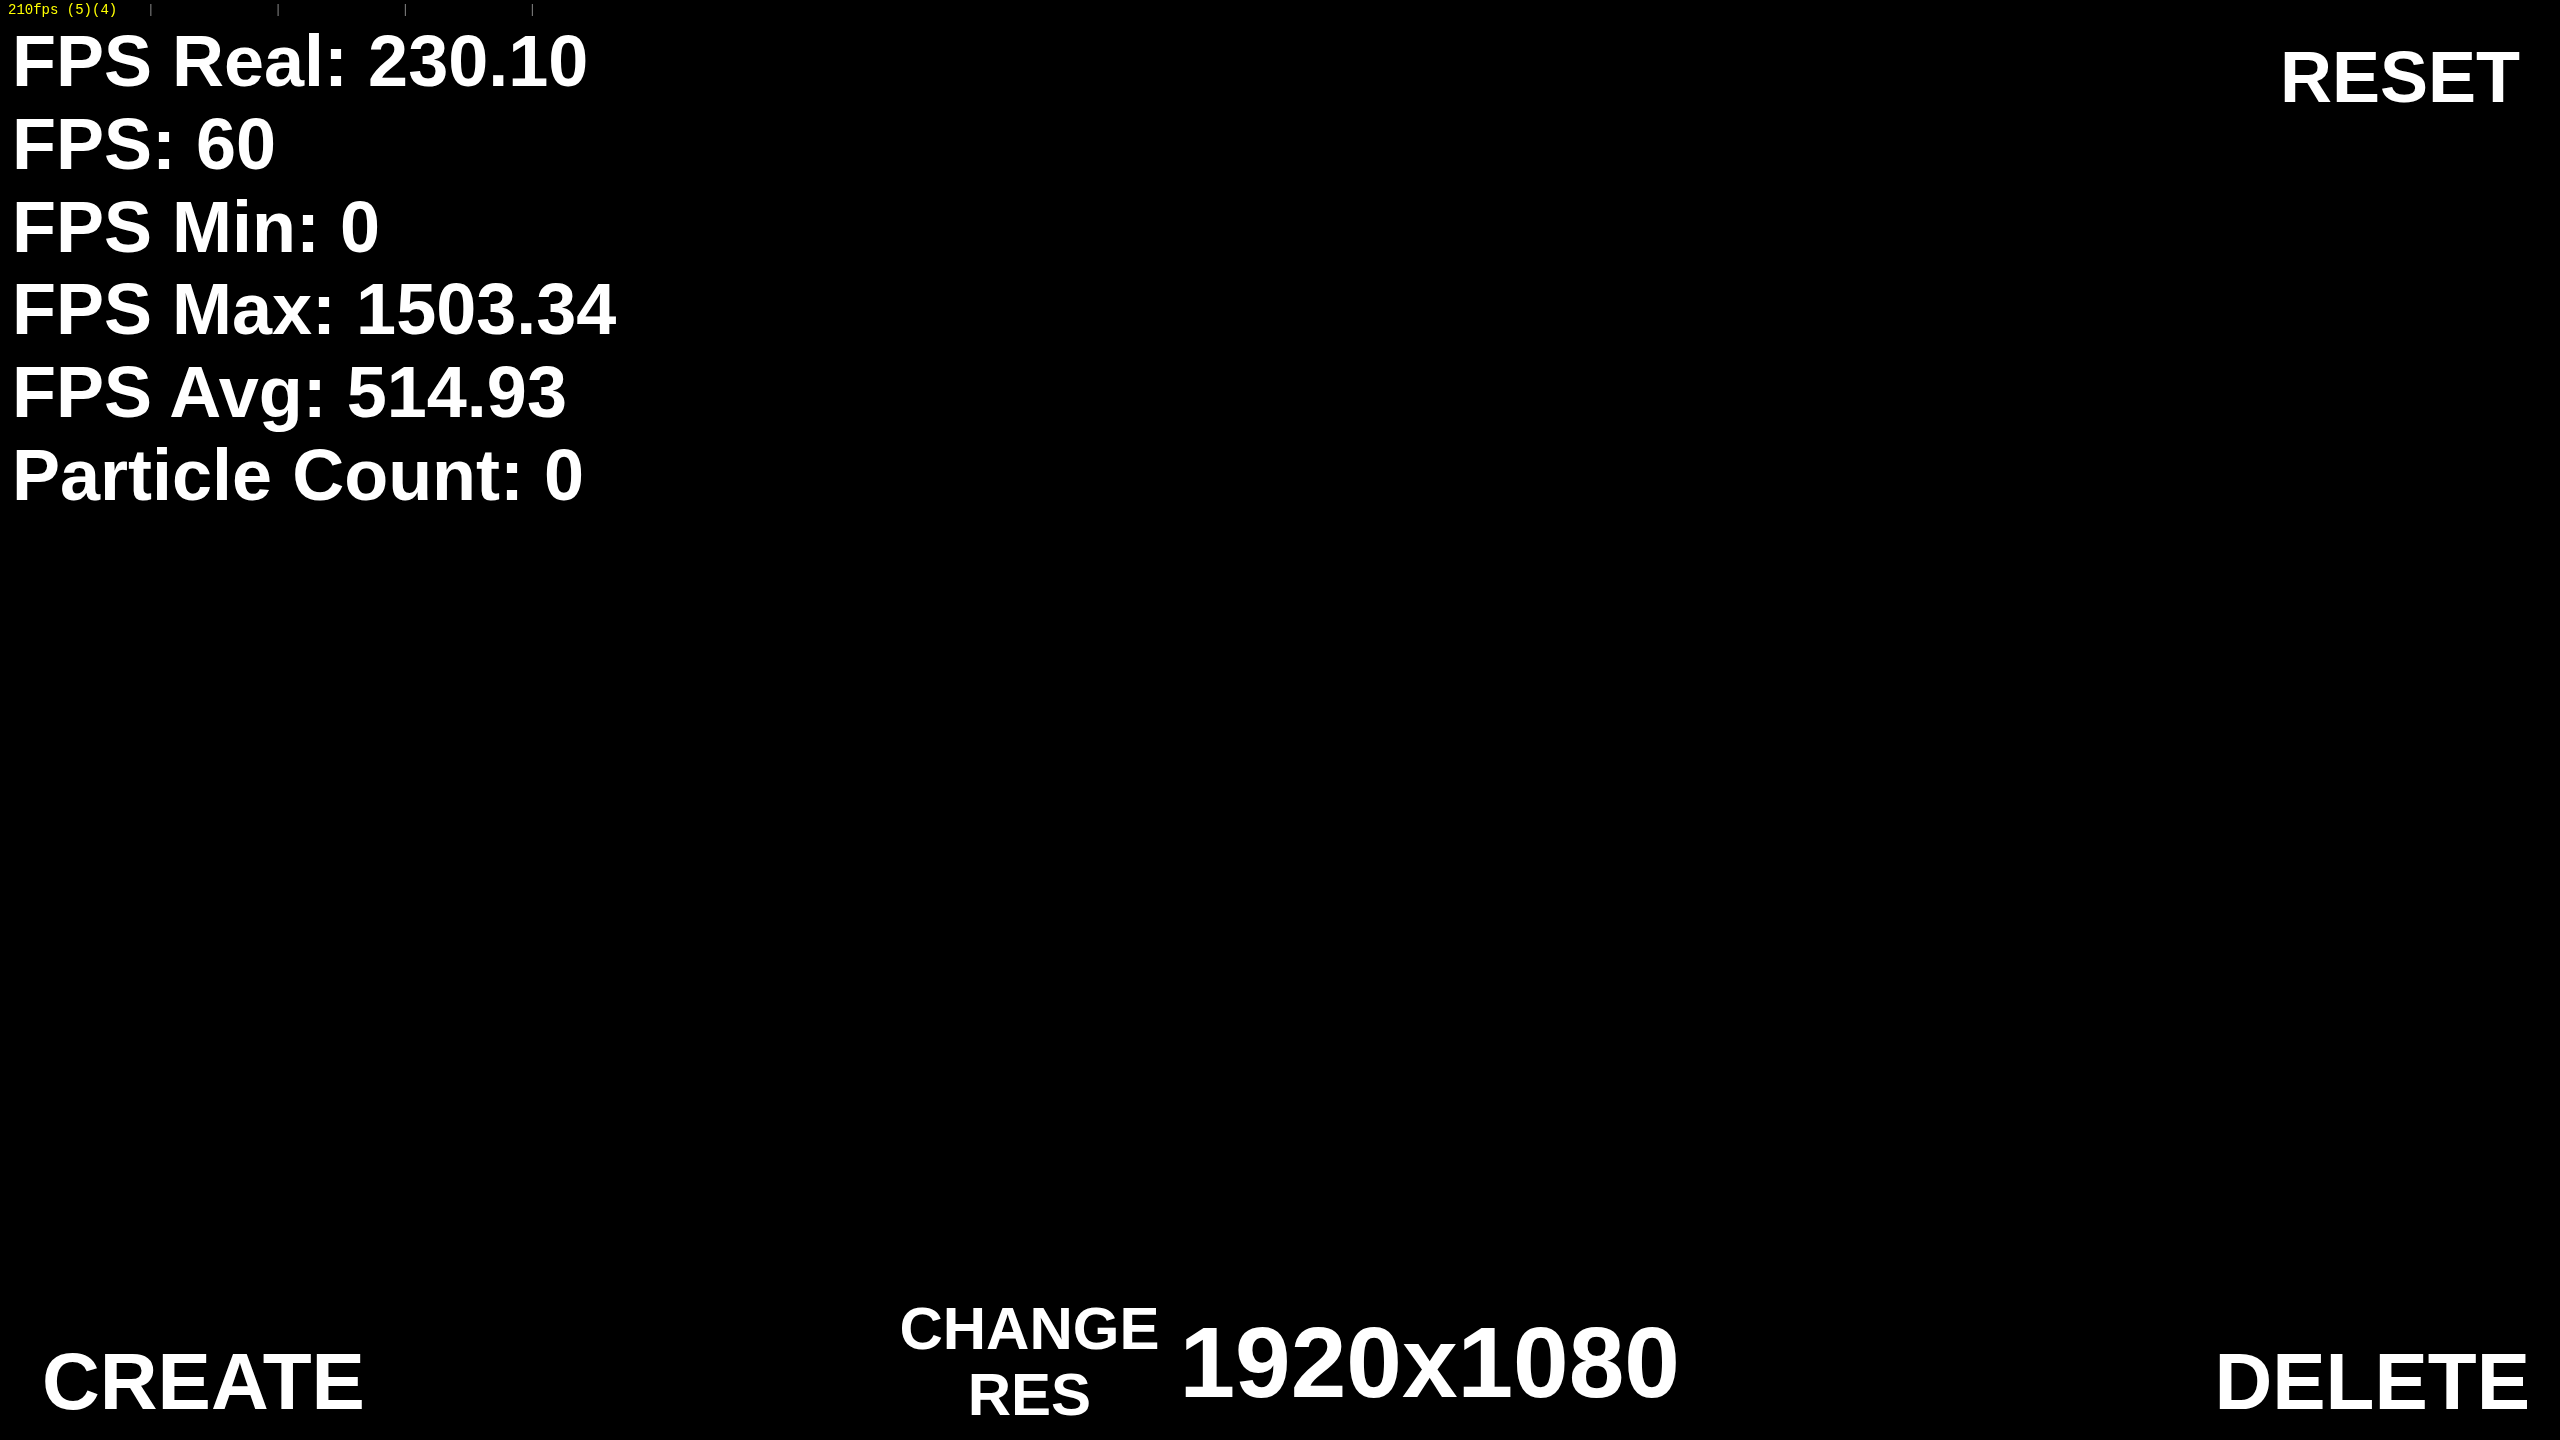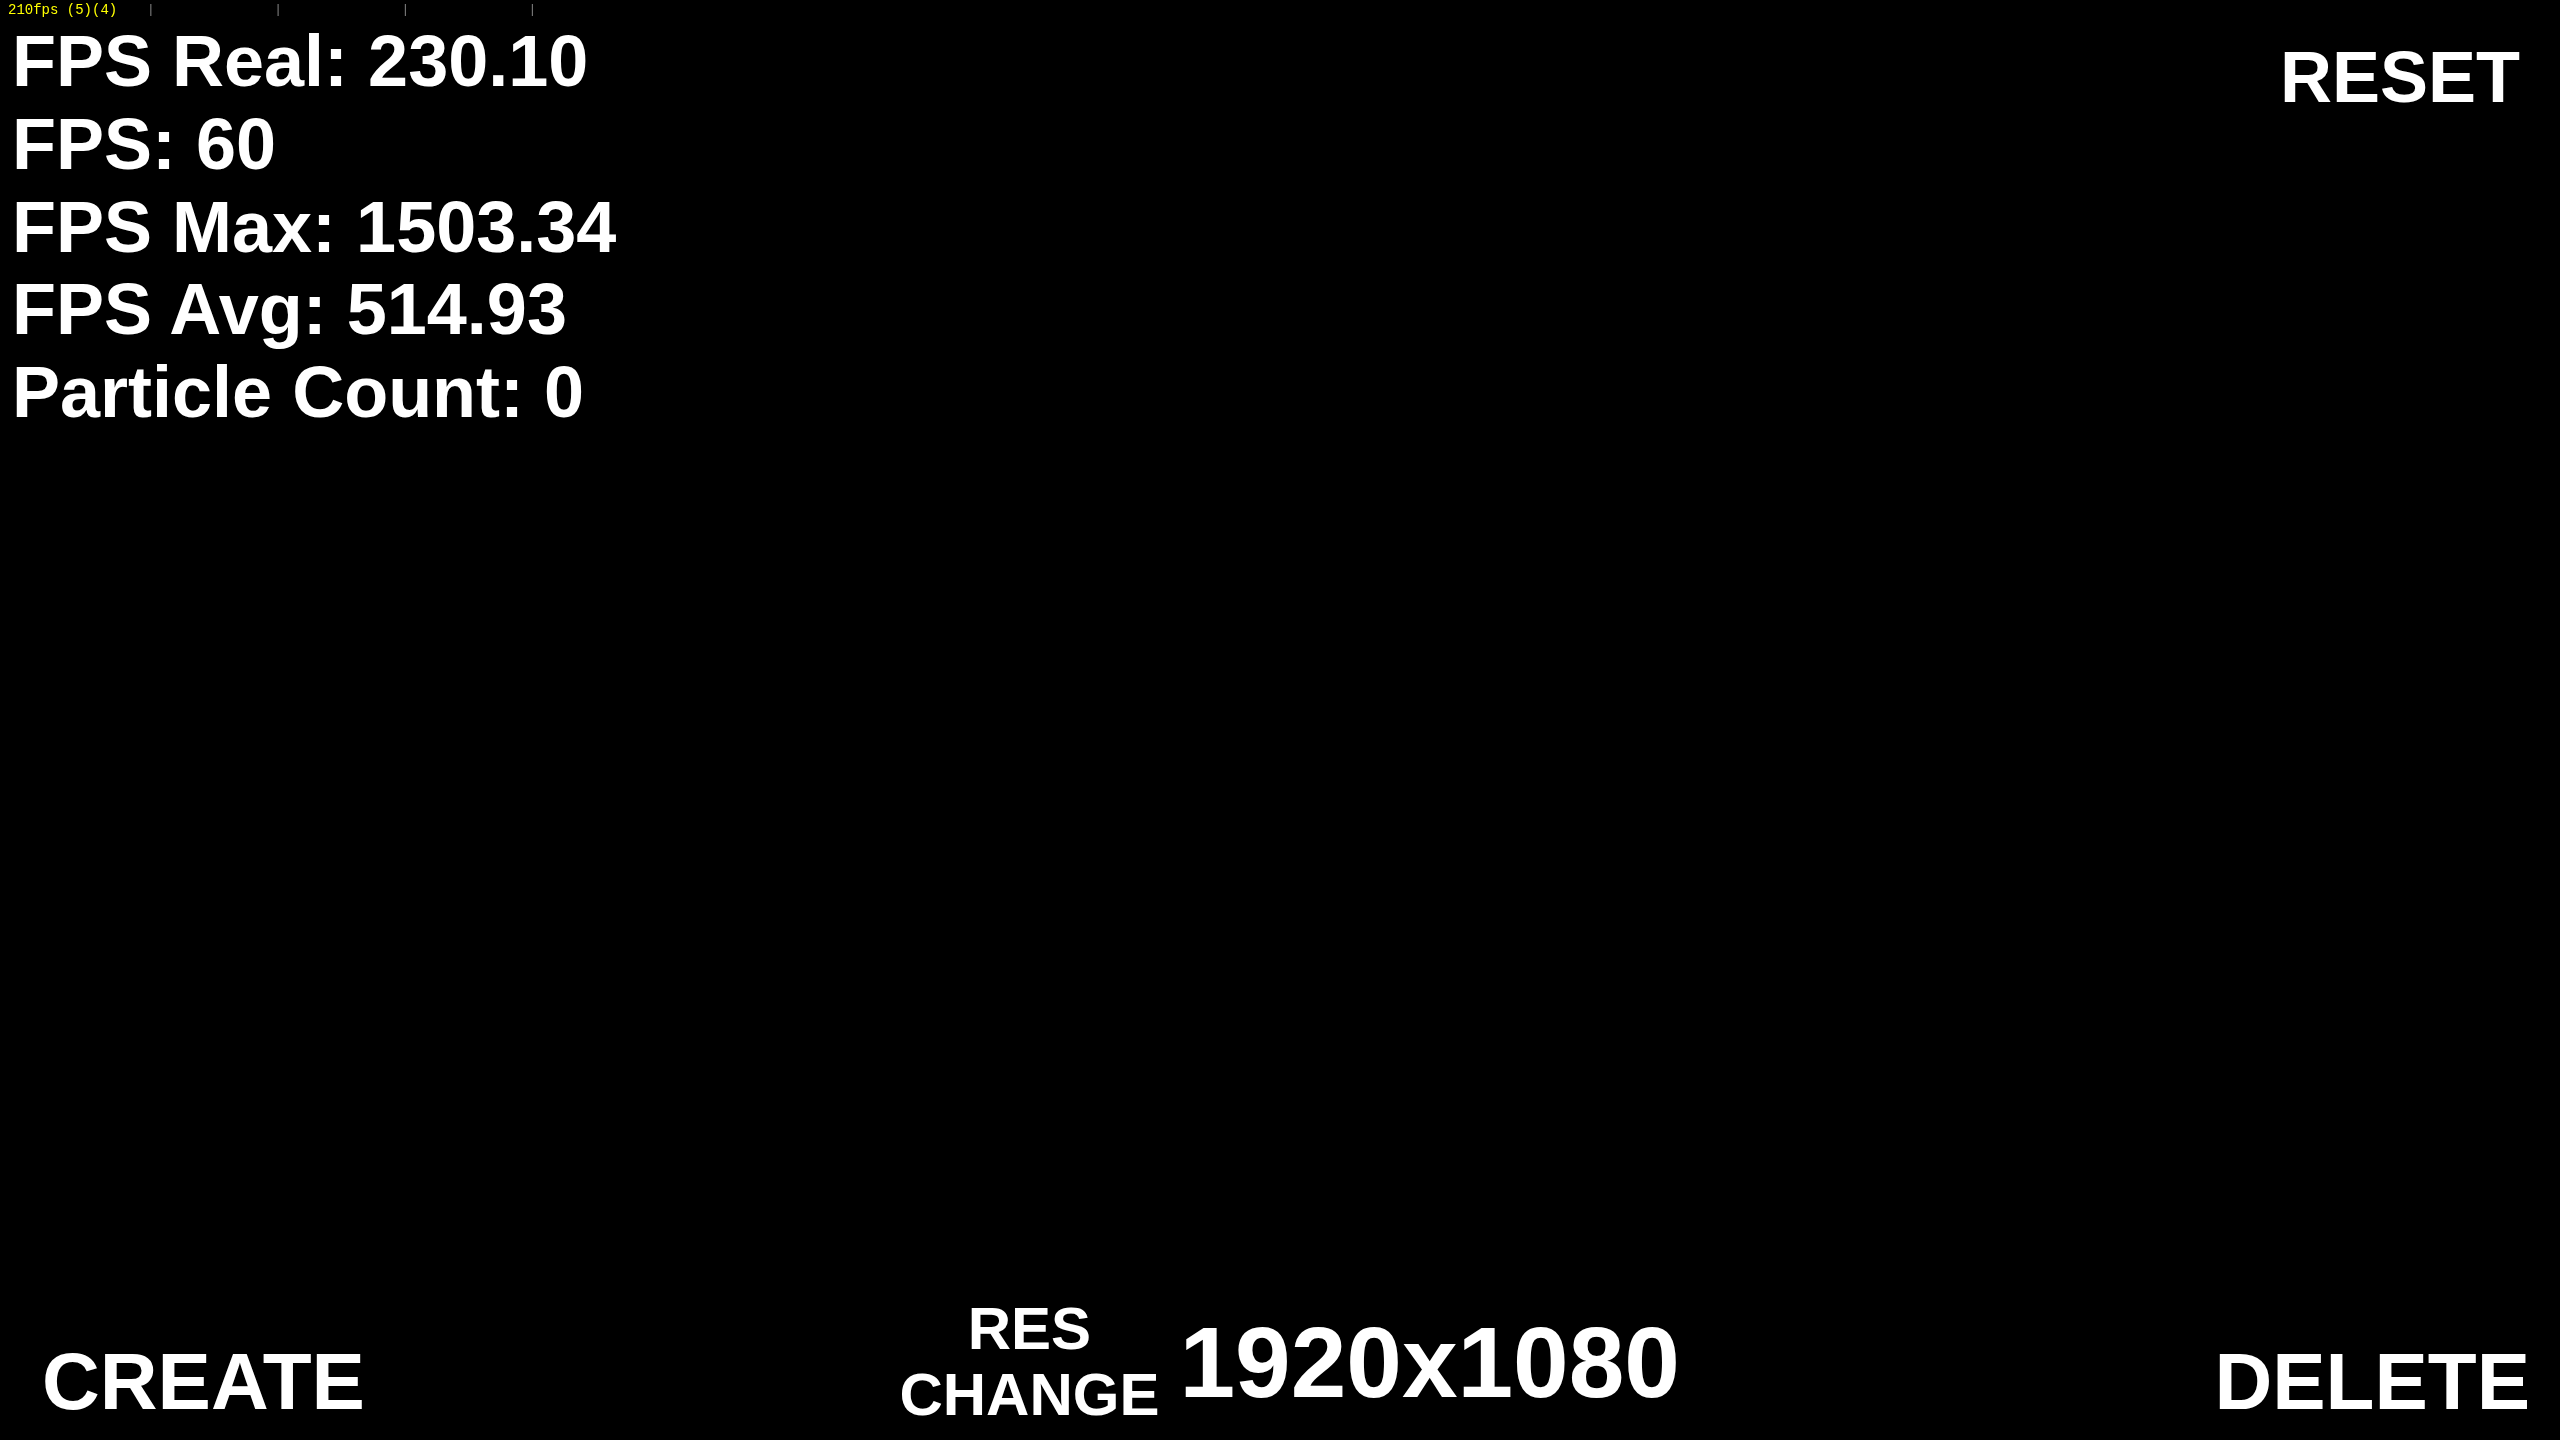--- a/index.html
+++ b/index.html
@@ -137,40 +137,44 @@
 <div class="stats-container">
   <div class="stat-line">
     <span>FPS Real:</span>
     <span>230.10</span>
   </div>
   <div class="stat-line">
     <span>FPS:</span>
     <span>60</span>
   </div>
   <div class="stat-line">
+    <span>FPS Min:</span>
+    <span>0</span>
+  </div>
+  <div class="stat-line">
     <span>FPS Max:</span>
     <span>1503.34</span>
   </div>
   <div class="stat-line">
     <span>FPS Avg:</span>
     <span>514.93</span>
   </div>
   <div class="stat-line">
     <span>Particle Count:</span>
     <span>0</span>
   </div>
 </div>
 
 <div class="reset-button">RESET</div>
 
 <div class="bottom-bar">
   <div class="create-button">CREATE</div>
 
   <div class="change-res-group">
     <div class="change-res-label">
+      <div>CHANGE</div>
       <div>RES</div>
-      <div>CHANGE</div>
     </div>
     <div class="resolution-value">1920x1080</div>
   </div>
 
   <div class="delete-button">DELETE</div>
 </div>
 
 </body></html>

